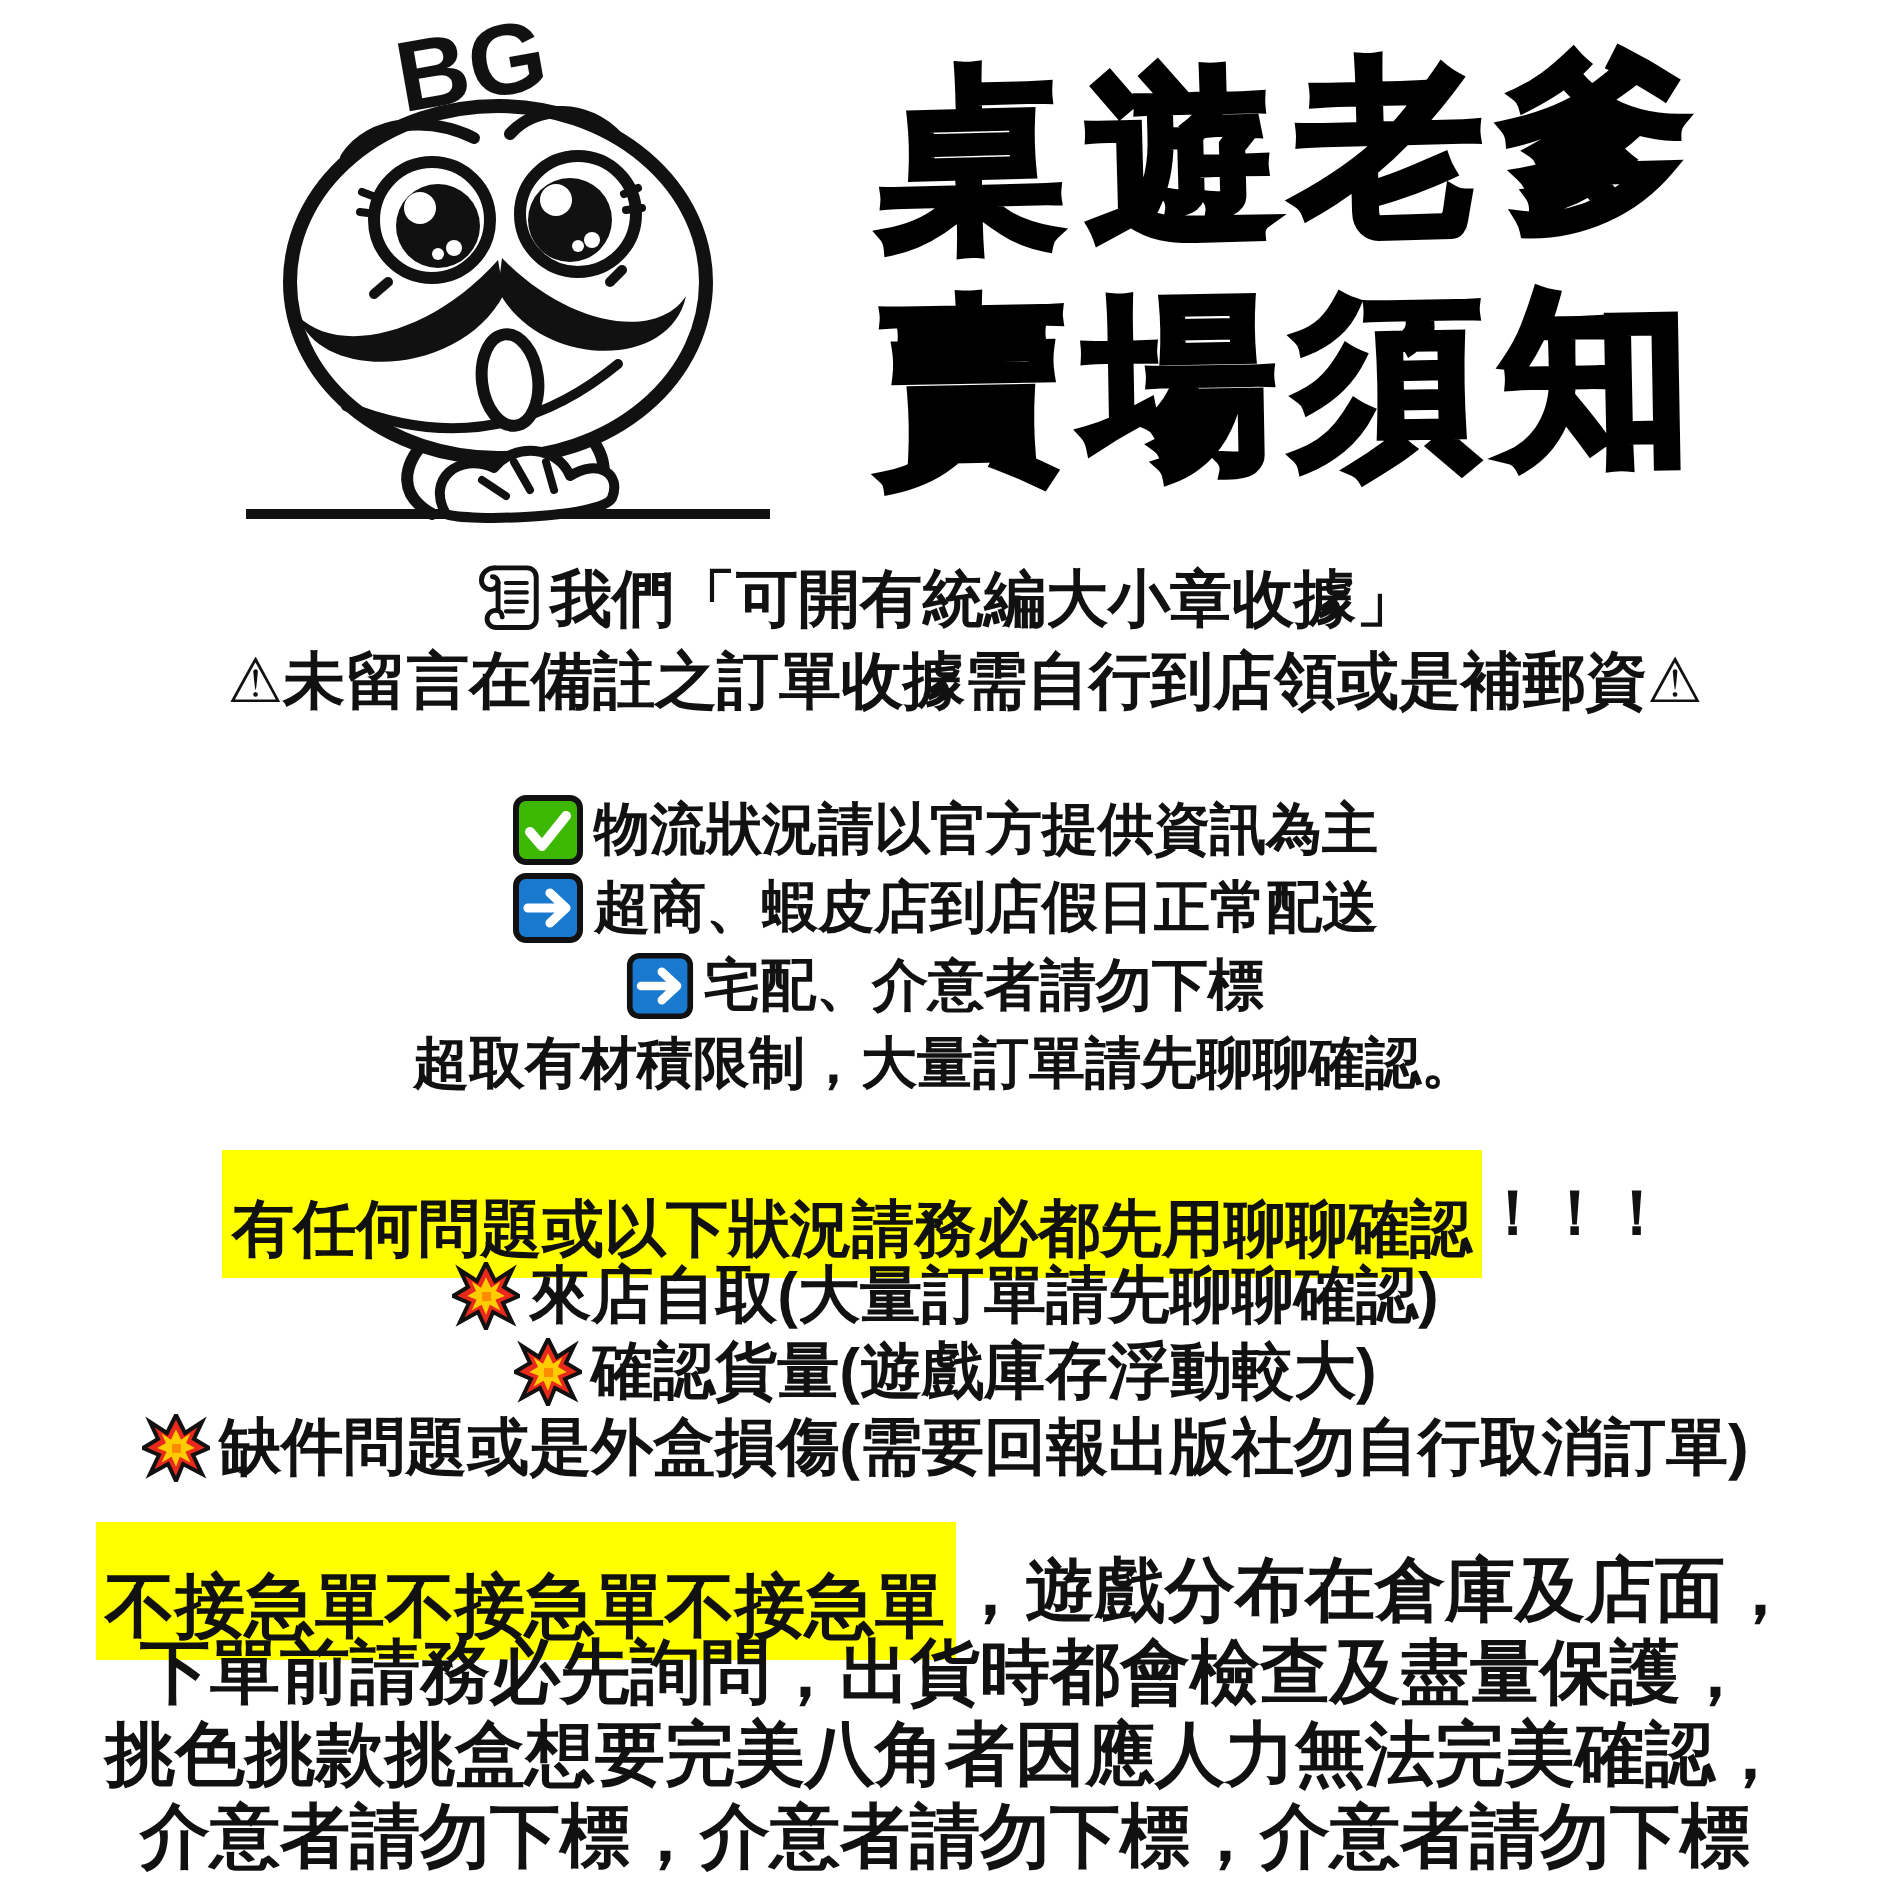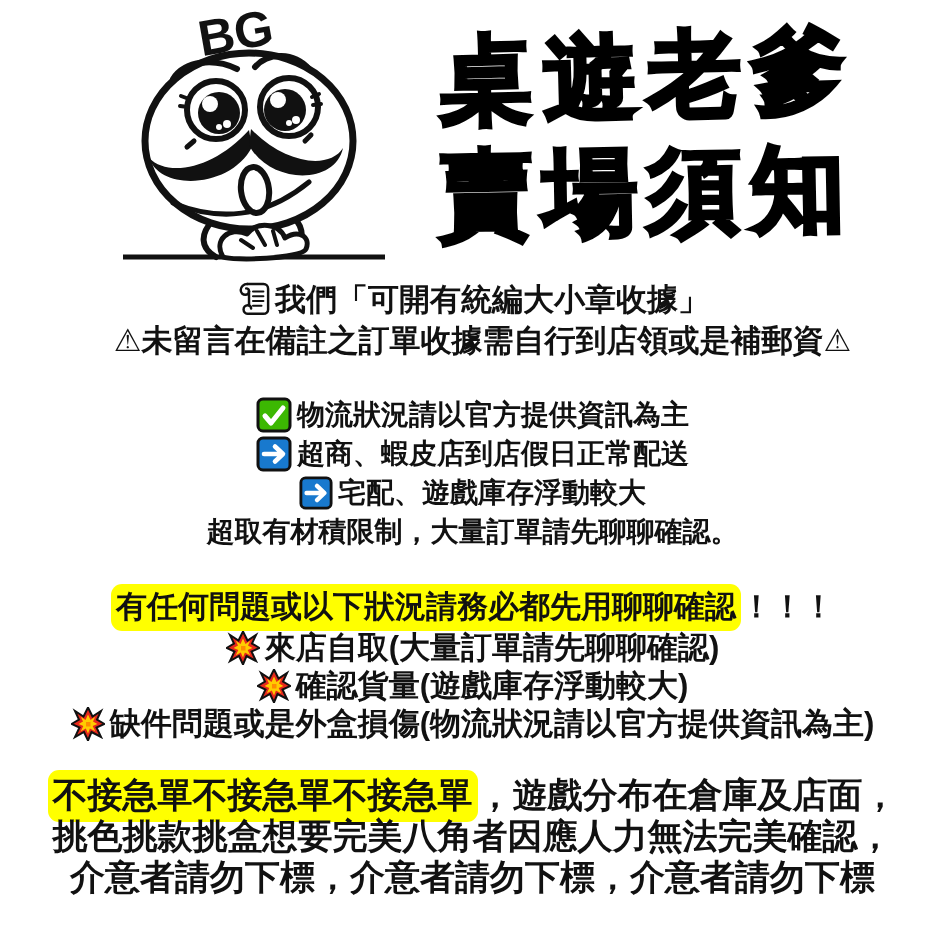--- a/index.html
+++ b/index.html
@@ -24,21 +24,21 @@
   .line{display:flex;align-items:center;justify-content:center;white-space:nowrap;}
   .sec1{top:279px;font-size:31px;}
   .sec1 .line{height:41px;}
   .sec2{top:395px;font-size:28px;}
   .sec2 .line{height:39px;}
   .sec3{top:585px;font-size:31px;}
   .sec3 .line{height:38px;}
   .sec3 .line-head{height:44px;}
   .sec4{top:775px;font-size:35px;}
   .sec4 .line{height:41px;}
-  .hl{background:#ffff00;padding:2px 5px 3px 5px;border-radius:11px;}
+  .hl{background:#ffff00;padding:19px 5px 3px 5px;}
   .icon{display:inline-block;flex:0 0 auto;}
   .icon svg{display:block;}
   .gap-r{margin-right:5px;}
   .warn{font-weight:700;padding-left:20px;}
 </style>
 </head>
 <body>
 
 <div class="page">
 
@@ -132,21 +132,21 @@
       </span>
       <span>超商、蝦皮店到店假日正常配送</span>
     </div>
     <div class="line">
       <span class="icon gap-r">
         <svg width="34" height="34" viewBox="0 0 36 36">
           <rect x="2" y="2" width="32" height="32" rx="5" fill="#1879ce" stroke="#111" stroke-width="3"></rect>
           <path d="M8 18 H26 M19 10.5 L27 18 L19 25.5" fill="none" stroke="#fff" stroke-width="4.6" stroke-linecap="round" stroke-linejoin="round"></path>
         </svg>
       </span>
-      <span>宅配、遊戲庫存浮動較大</span>
+      <span>宅配、介意者請勿下標</span>
     </div>
     <div class="line">超取有材積限制，大量訂單請先聊聊確認。</div>
   </div>
 
   <div class="sec sec3">
     <div class="line line-head">
       <span class="hl">有任何問題或以下狀況請務必都先用聊聊確認</span>
         <span>！！！</span>
     </div>
     <div class="line">
@@ -170,26 +170,27 @@
       <span>確認貨量(遊戲庫存浮動較大)</span>
     </div>
     <div class="line">
       <span class="icon gap-r">
         <svg width="34" height="34" viewBox="0 0 34 34">
           <polygon points="17,0.5 21.5,9.5 30,4 26,12.5 33.5,17 25.5,20.5 30,30 20.5,25 17,33.5 13,25 4,30 8.5,20.5 0.5,17 8,12.5 4,4 12.5,9.5" fill="#e8291c" stroke="#111" stroke-width="2"></polygon>
           <polygon points="17,7.6 19.5,12.9 24.2,9.8 22,14.5 26.4,17 21.7,18.9 24.2,24.2 18.9,21.4 17,26.4 14.8,21.4 9.8,24.2 12.3,18.9 7.6,17 12,14.5 9.8,9.8 14.5,12.9" fill="#ffcc00"></polygon>
           <rect x="15" y="15" width="4.5" height="4.5" fill="#ff8c00"></rect>
         </svg>
       </span>
-      <span>缺件問題或是外盒損傷(物流狀況請以官方提供資訊為主)</span>
+      <span>缺件問題或是外盒損傷(需要回報出版社勿自行取消訂單)</span>
     </div>
   </div>
 
   <div class="sec sec4">
     <div class="line">
       <span class="hl">不接急單不接急單不接急單</span>
         <span>，遊戲分布在倉庫及店面，</span>
     </div>
+    <div class="line">下單前請務必先詢問，出貨時都會檢查及盡量保護，</div>
     <div class="line">挑色挑款挑盒想要完美八角者因應人力無法完美確認，</div>
     <div class="line">介意者請勿下標，介意者請勿下標，介意者請勿下標</div>
   </div>
 
 </div>
 
 </body></html>

